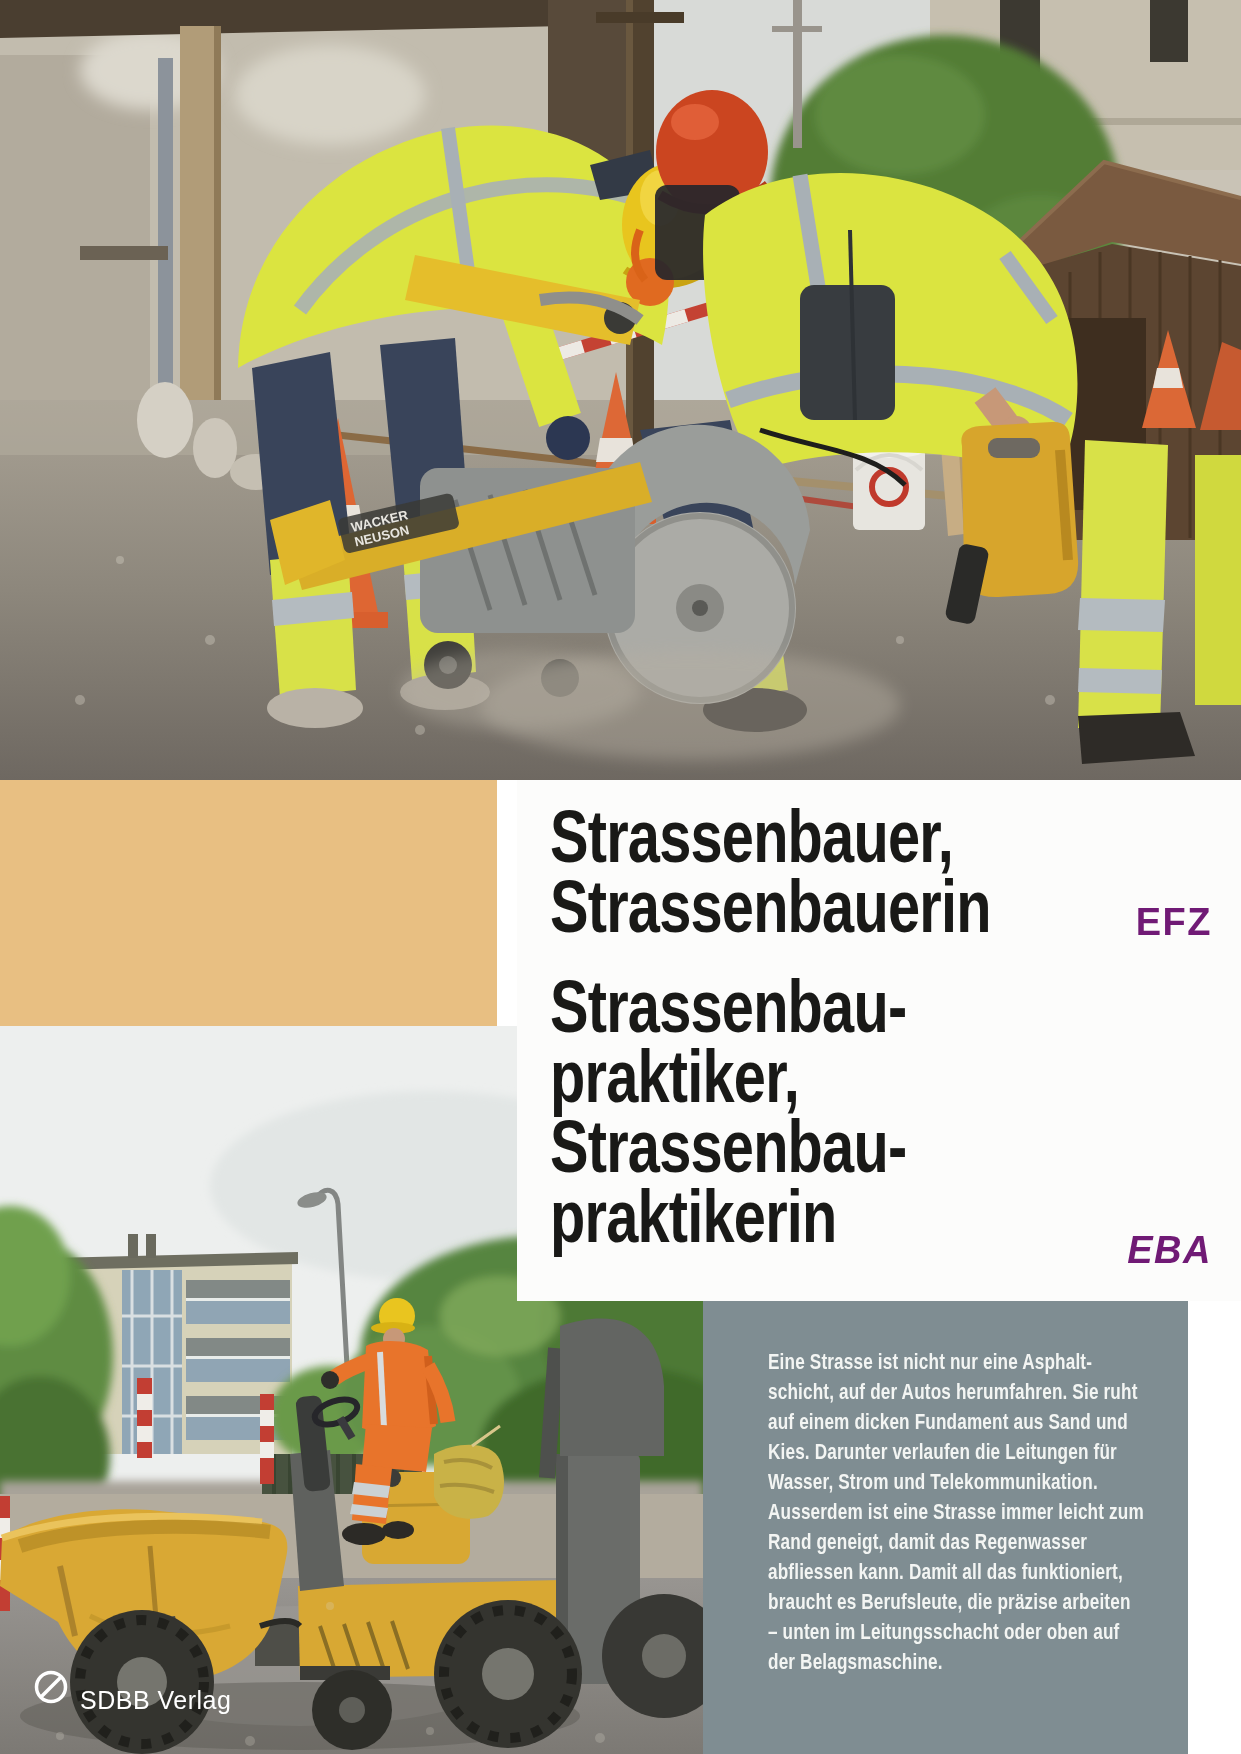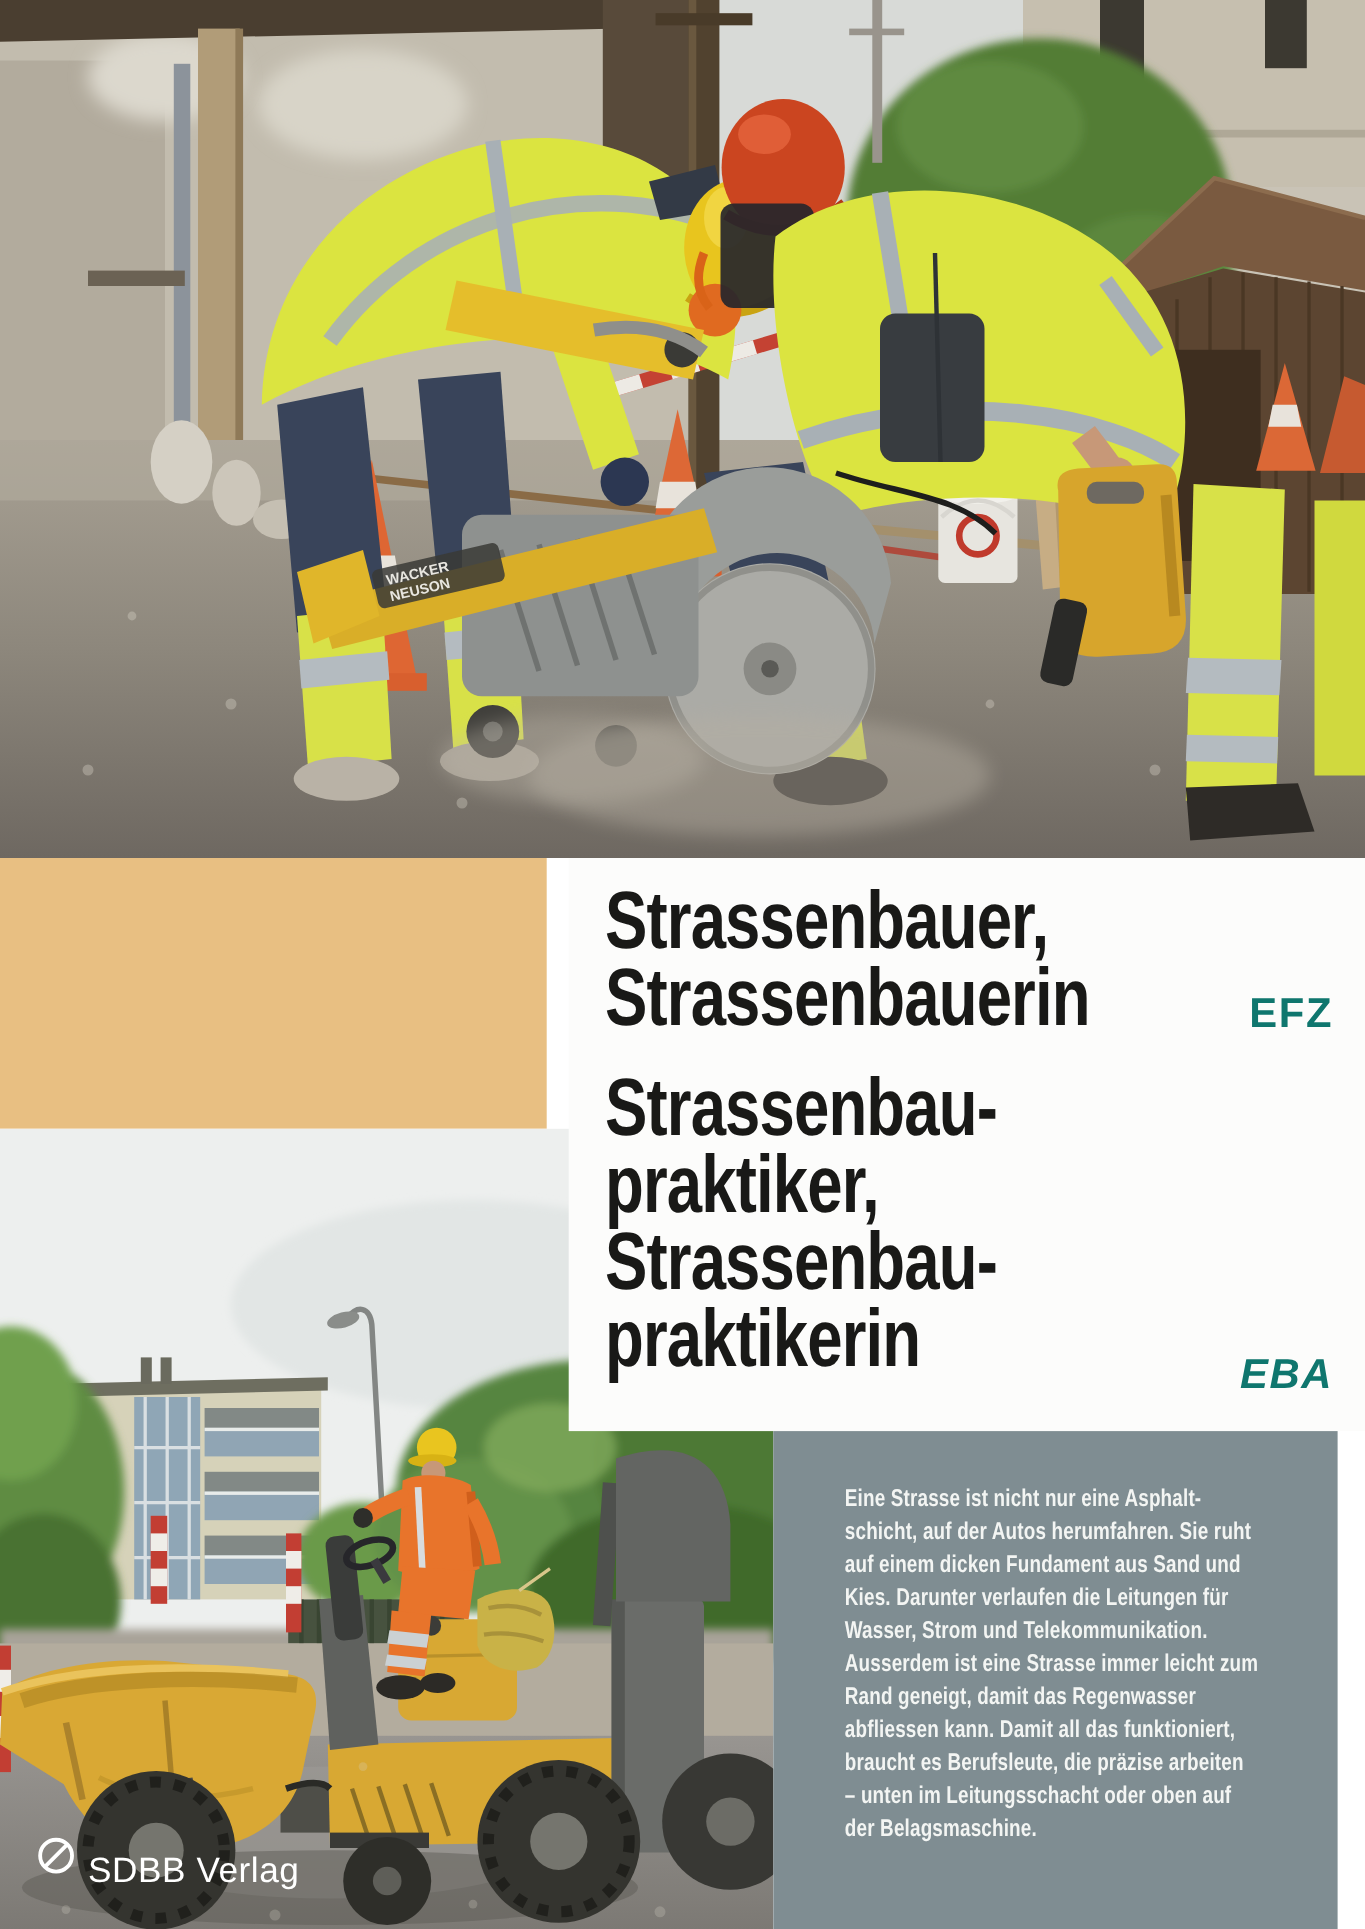--- a/index.html
+++ b/index.html
@@ -8,31 +8,31 @@
   .photo-top { position:absolute; left:0; top:0; width:1241px; height:780px; z-index:1; }
   .photo-bottom { position:absolute; left:0; top:1026px; width:703px; height:728px; z-index:1; }
   .beige-block { position:absolute; left:0; top:780px; width:497px; height:246px; background:#E8BF82; z-index:2; }
   .title-panel { position:absolute; left:497px; top:780px; width:744px; height:521px; background:#FCFCFB; z-index:3;margin-left:20px; }
   .title-group { position:absolute; left:33px; transform:scaleX(0.78); transform-origin:left top; }
   .t1 { top:22px; }
   .t2 { top:192px; }
   .title-line { font-size:74px; line-height:70px; font-weight:800; letter-spacing:-1px;
                 color:#191917; white-space:nowrap; }
   .badge { position:absolute; right:49px; font-size:38px; line-height:38px; font-weight:600;
-           letter-spacing:1.5px; color:#0f766e; }
+           letter-spacing:1.5px; color:#701a75; }
   .badge-efz { top:123px; }
   .badge-eba { top:451px;font-style:italic; }
   .desc-panel { position:absolute; left:703px; top:1301px; width:485px; height:453px;
-                background:#7F8D92; z-index:3;padding-left:28px; }
+                background:#7F8D92; z-index:3; }
   .desc-text { position:absolute; left:65px; top:46px; transform:scaleX(0.78); transform-origin:left top; }
   .desc-line { font-size:22px; line-height:30px; font-weight:700; letter-spacing:0.2px;
                color:#F3F5F3; white-space:nowrap; }
   .publisher { position:absolute; left:32px; top:1668px; z-index:4; display:flex; align-items:flex-start; }
   .logo-mark { width:38px; height:38px; flex:0 0 auto; }
-  .publisher-name { font-size:32px; line-height:36px; color:#FFFFFF; font-weight:400;
+  .publisher-name { font-size:25px; line-height:36px; color:#FFFFFF; font-weight:400;
                     letter-spacing:0.5px; margin:14px 0 0 10px; white-space:nowrap; }
 </style>
 </head>
 <body>
 
 <div class="page">
 
   <svg class="photo-top" viewBox="0 0 1241 780" preserveAspectRatio="none" xmlns="http://www.w3.org/2000/svg">
     <defs>
       <filter id="b4" x="-30%" y="-30%" width="160%" height="160%">

